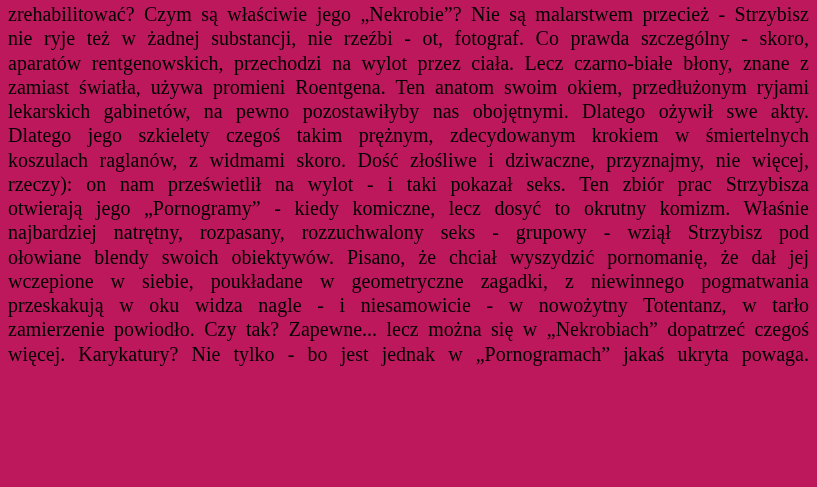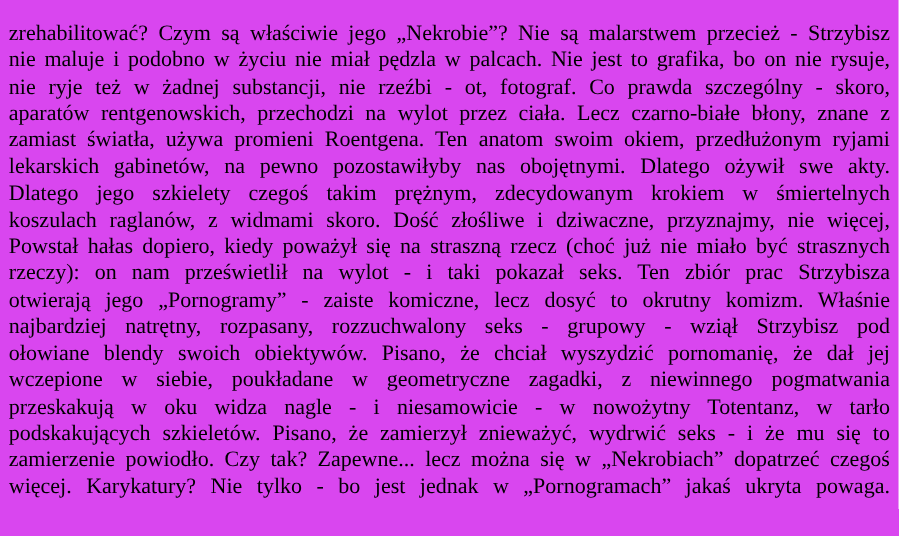--- a/index.html
+++ b/index.html
@@ -4,51 +4,48 @@
 <style>
   html, body {
     margin: 0;
     padding: 0;
     background: #ffffff;
   }
   .page {
     width: 817px;
     height: 487px;
     box-sizing: border-box;
-    padding: 18px 8px 0 8px;
-    background: #d946ef;
+    padding: 2px 8px 0 8px;
+    background: #be185d;
     color: #000000;
     font-family: "Liberation Serif", "DejaVu Serif", serif;
     font-size: 20px;
     overflow: hidden;
   }
   .text-line {
     line-height: 24.25px;
     height: 24.25px;
     text-align: justify;
     text-align-last: justify;
     white-space: nowrap;
     overflow: hidden;
   }
 </style>
 </head>
 <body>
 
 <div class="page">
   <div class="text-line">zrehabilitować? Czym są właściwie jego „Nekrobie”? Nie są malarstwem przecież - Strzybisz</div>
-  <div class="text-line">nie maluje i podobno w życiu nie miał pędzla w palcach. Nie jest to grafika, bo on nie rysuje,</div>
   <div class="text-line">nie ryje też w żadnej substancji, nie rzeźbi - ot, fotograf. Co prawda szczególny - skoro,</div>
   <div class="text-line">aparatów rentgenowskich, przechodzi na wylot przez ciała. Lecz czarno-białe błony, znane z</div>
   <div class="text-line">zamiast światła, używa promieni Roentgena. Ten anatom swoim okiem, przedłużonym ryjami</div>
   <div class="text-line">lekarskich gabinetów, na pewno pozostawiłyby nas obojętnymi. Dlatego ożywił swe akty.</div>
   <div class="text-line">Dlatego jego szkielety czegoś takim prężnym, zdecydowanym krokiem w śmiertelnych</div>
   <div class="text-line">koszulach raglanów, z widmami skoro. Dość złośliwe i dziwaczne, przyznajmy, nie więcej,</div>
-  <div class="text-line">Powstał hałas dopiero, kiedy poważył się na straszną rzecz (choć już nie miało być strasznych</div>
   <div class="text-line">rzeczy): on nam prześwietlił na wylot - i taki pokazał seks. Ten zbiór prac Strzybisza</div>
-  <div class="text-line">otwierają jego „Pornogramy” - zaiste komiczne, lecz dosyć to okrutny komizm. Właśnie</div>
+  <div class="text-line">otwierają jego „Pornogramy” - kiedy komiczne, lecz dosyć to okrutny komizm. Właśnie</div>
   <div class="text-line">najbardziej natrętny, rozpasany, rozzuchwalony seks - grupowy - wziął Strzybisz pod</div>
   <div class="text-line">ołowiane blendy swoich obiektywów. Pisano, że chciał wyszydzić pornomanię, że dał jej</div>
   <div class="text-line">wczepione w siebie, poukładane w geometryczne zagadki, z niewinnego pogmatwania</div>
   <div class="text-line">przeskakują w oku widza nagle - i niesamowicie - w nowożytny Totentanz, w tarło</div>
-  <div class="text-line">podskakujących szkieletów. Pisano, że zamierzył znieważyć, wydrwić seks - i że mu się to</div>
   <div class="text-line">zamierzenie powiodło. Czy tak? Zapewne... lecz można się w „Nekrobiach” dopatrzeć czegoś</div>
   <div class="text-line">więcej. Karykatury? Nie tylko - bo jest jednak w „Pornogramach” jakaś ukryta powaga.</div>
 </div>
 
 </body></html>

